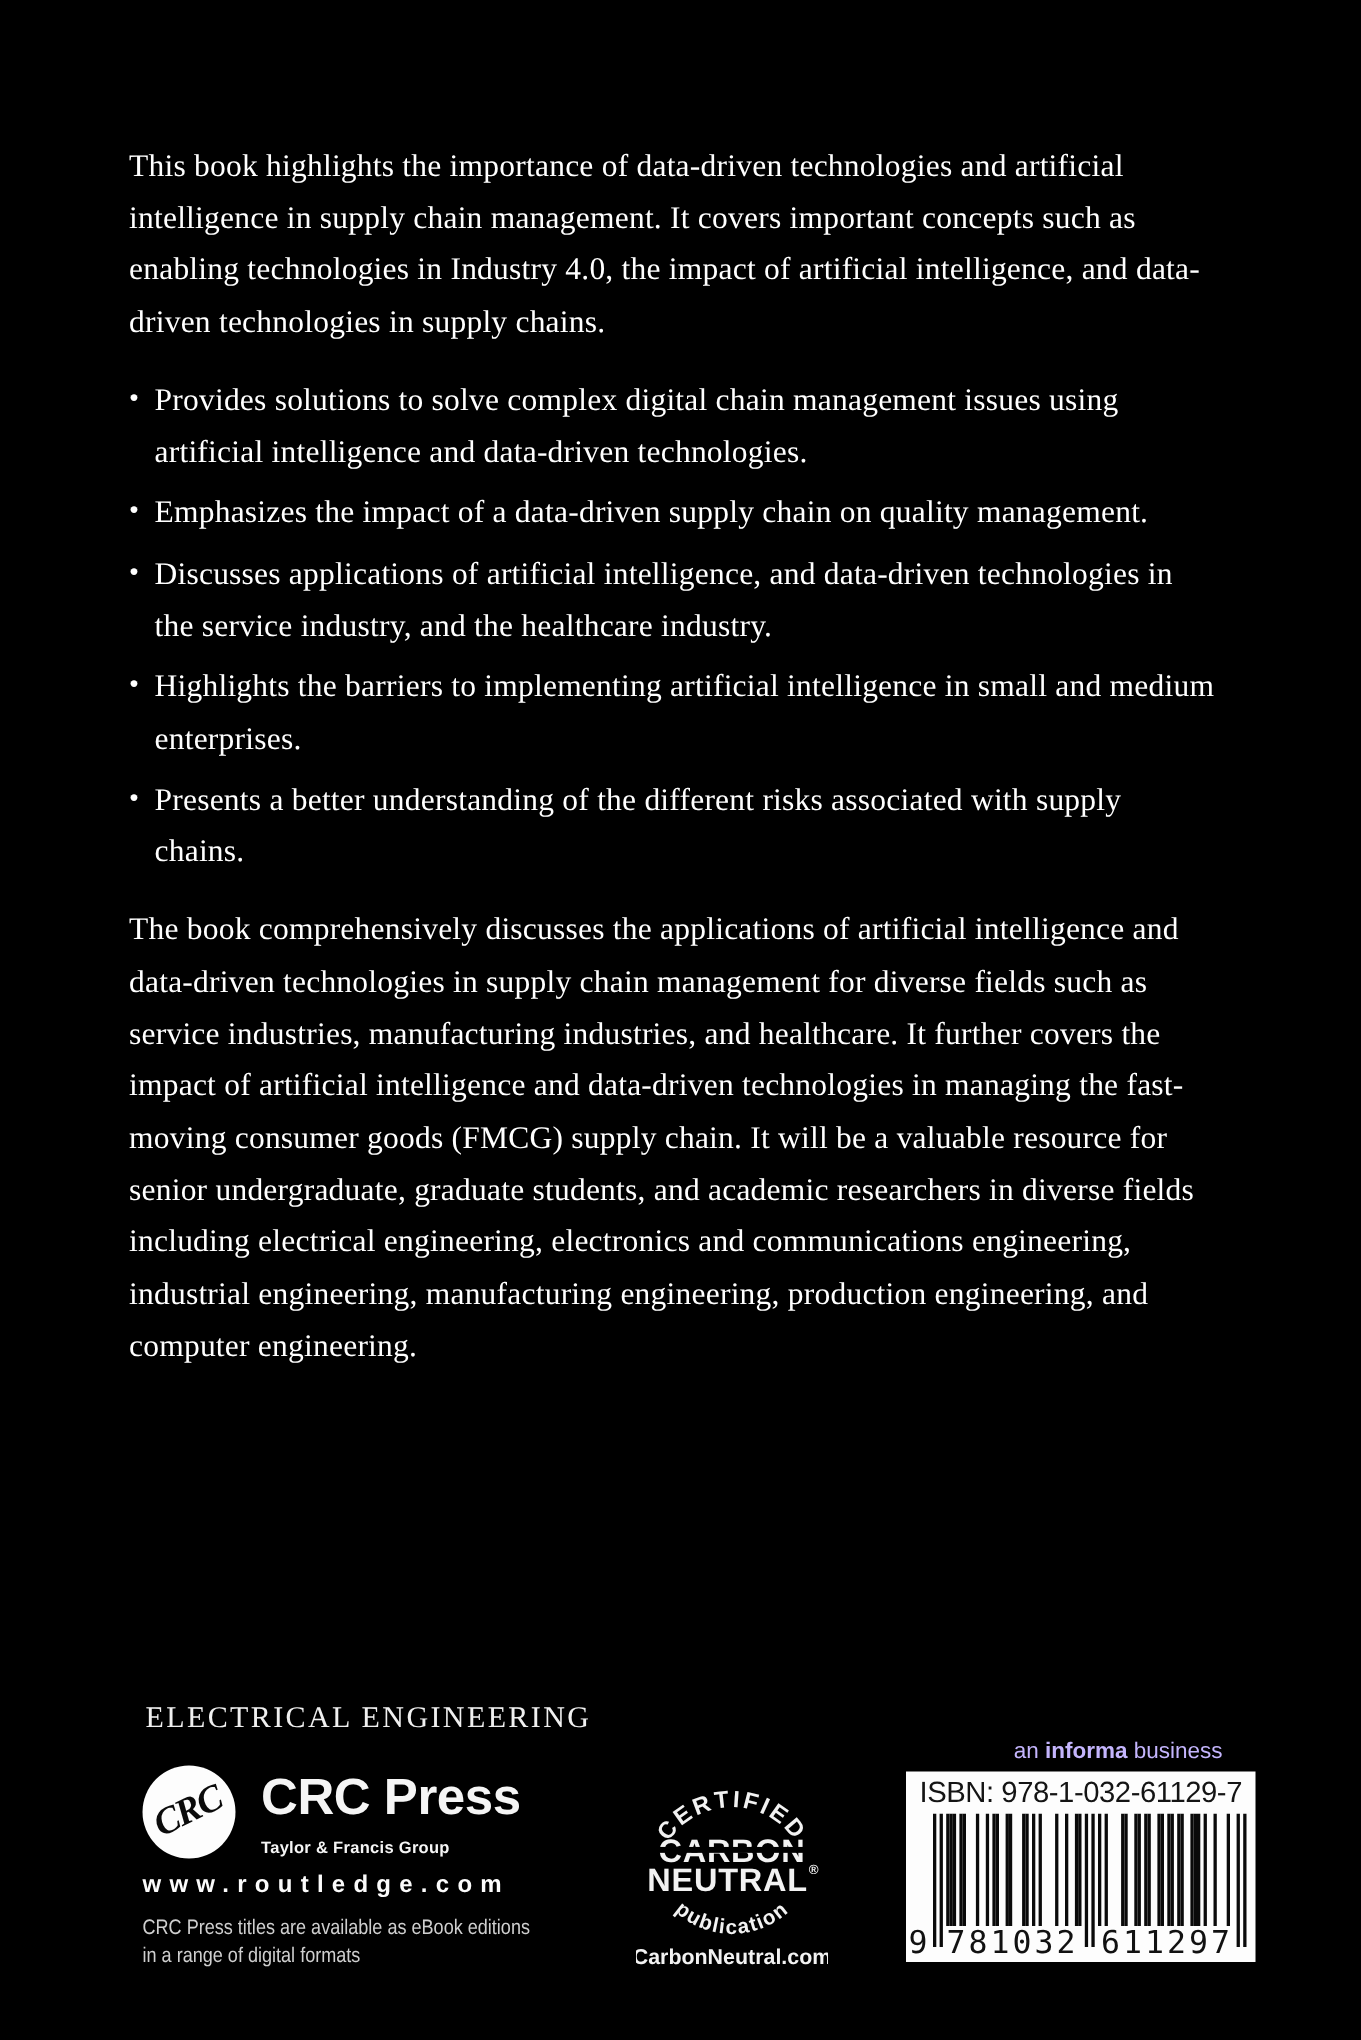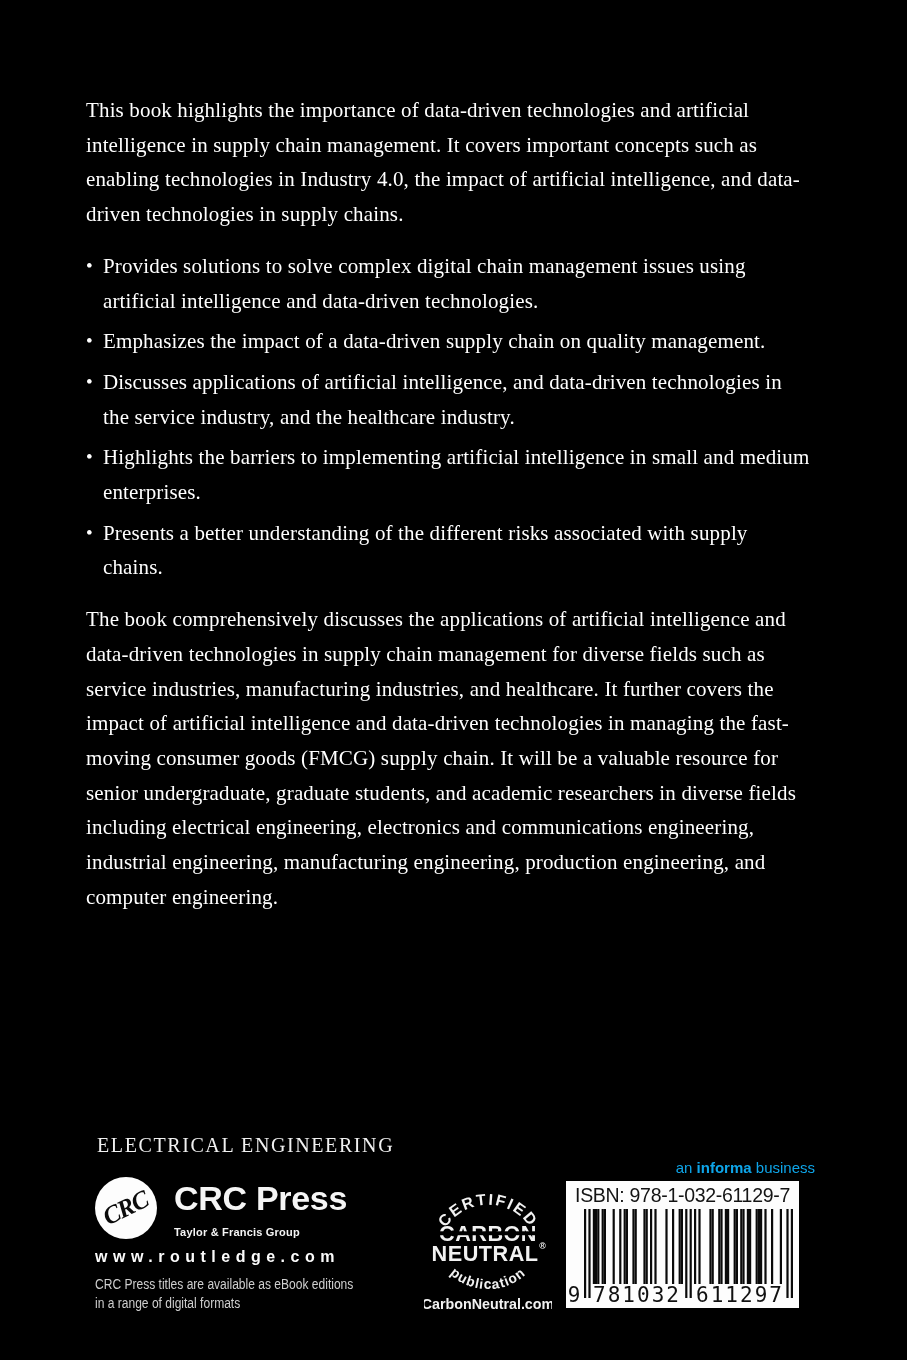--- a/index.html
+++ b/index.html
@@ -96,29 +96,29 @@
   .cn-reg  { font-size: 9px;  font-weight: bold; }
   .cn-arc2 { font-size: 14px; font-weight: 600; letter-spacing: 1px; }
   .cn-site { font-size: 14.5px; font-weight: bold; }
   
   .informa {
     position: absolute;
     left: 582px;
     top: 1159px;
     width: 233px;
     text-align: right;
-    color: #0ea5e9;
+    color: #c4b5fd;
     font-size: 15px;
     font-family: "Liberation Sans", "DejaVu Sans", sans-serif;
     white-space: nowrap;
   }
   .informa b { font-weight: bold; }
   .isbn-box {
     position: absolute;
-    left: 566px;
+    left: 604px;
     top: 1181px;
     width: 233px;
     height: 127px;
     background: #fdfdfd;
     padding-top: 1px;
   }
   .isbn-label {
     color: #141414;
     font-size: 19.5px;
     font-family: "Liberation Sans", "DejaVu Sans", sans-serif;

